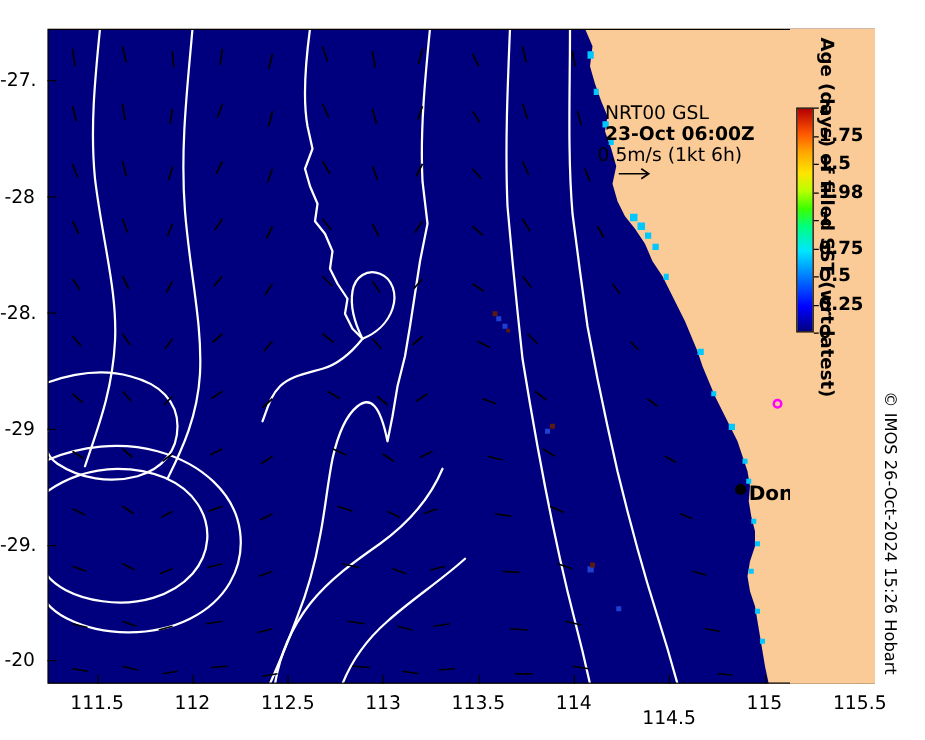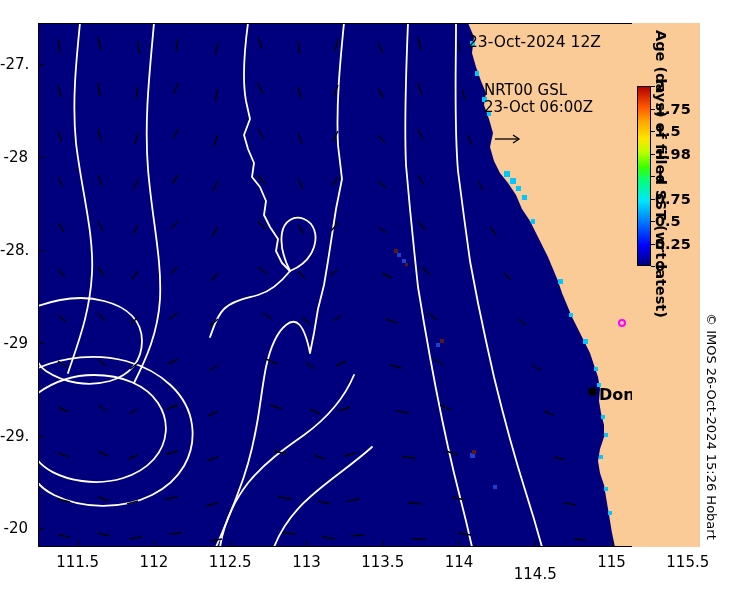--- a/index.html
+++ b/index.html
@@ -72,21 +72,21 @@
 
   
   .map-text {
     position: absolute;
     color: #000000;
     white-space: nowrap;
     font-size: 15px;
   }
   #title-date { left: 468px; top: 33px; font-size: 15.5px; }
   #model-name { left: 484px; top: 81px; text-align: center; }
-  #model-time { left: 484px; top: 98px; }
+  #model-time { left: 484px; top: 98px; font-weight: bold; }
   #vector-scale { left: 478px; top: 115px; }
 
   #vector-ref-arrow {
     position: absolute;
     left: 494px;
     top: 131px;
     width: 28px;
     height: 12px;
   }
 
@@ -429,23 +429,23 @@
           <path d="M184,516 l-12,2"></path>
           <path d="M244,510 l14,1"></path>
         <path d="M284,514 l13,2"></path>
           <path d="M326,512 l-13,1"></path>
           <path d="M374,516 l14,0"></path>
         <path d="M420,510 l13,2"></path>
           <path d="M536,516 l12,1"></path>
       </g>
     </svg>
 
-    <div class="map-text" id="title-date" style="left:430px;top:10px;">23-Oct-2024 12Z</div>
     <div class="map-text" id="model-name" style="left:446px;top:58px;">NRT00 GSL</div>
     <div class="map-text" id="model-time" style="left:446px;top:75px;">23-Oct 06:00Z</div>
+    <div class="map-text" id="vector-scale" style="left:440px;top:92px;">0.5m/s (1kt 6h)</div>
 
     <svg id="vector-ref-arrow" style="left:456px;top:110px;" viewBox="0 0 28 12">
       <line x1="1" y1="6" x2="24" y2="6" stroke="#000" stroke-width="1.3"></line>
       <polyline points="19,2 25,6 19,10" fill="none" stroke="#000" stroke-width="1.3"></polyline>
     </svg>
 
     <div id="argo-marker" style="left:580px;top:296px;"></div>
     <div class="map-text" id="argo-label" style="left:596px;top:292px;">Argo</div>
 
     <div id="dongara-marker" style="left:550px;top:364px;"></div>

